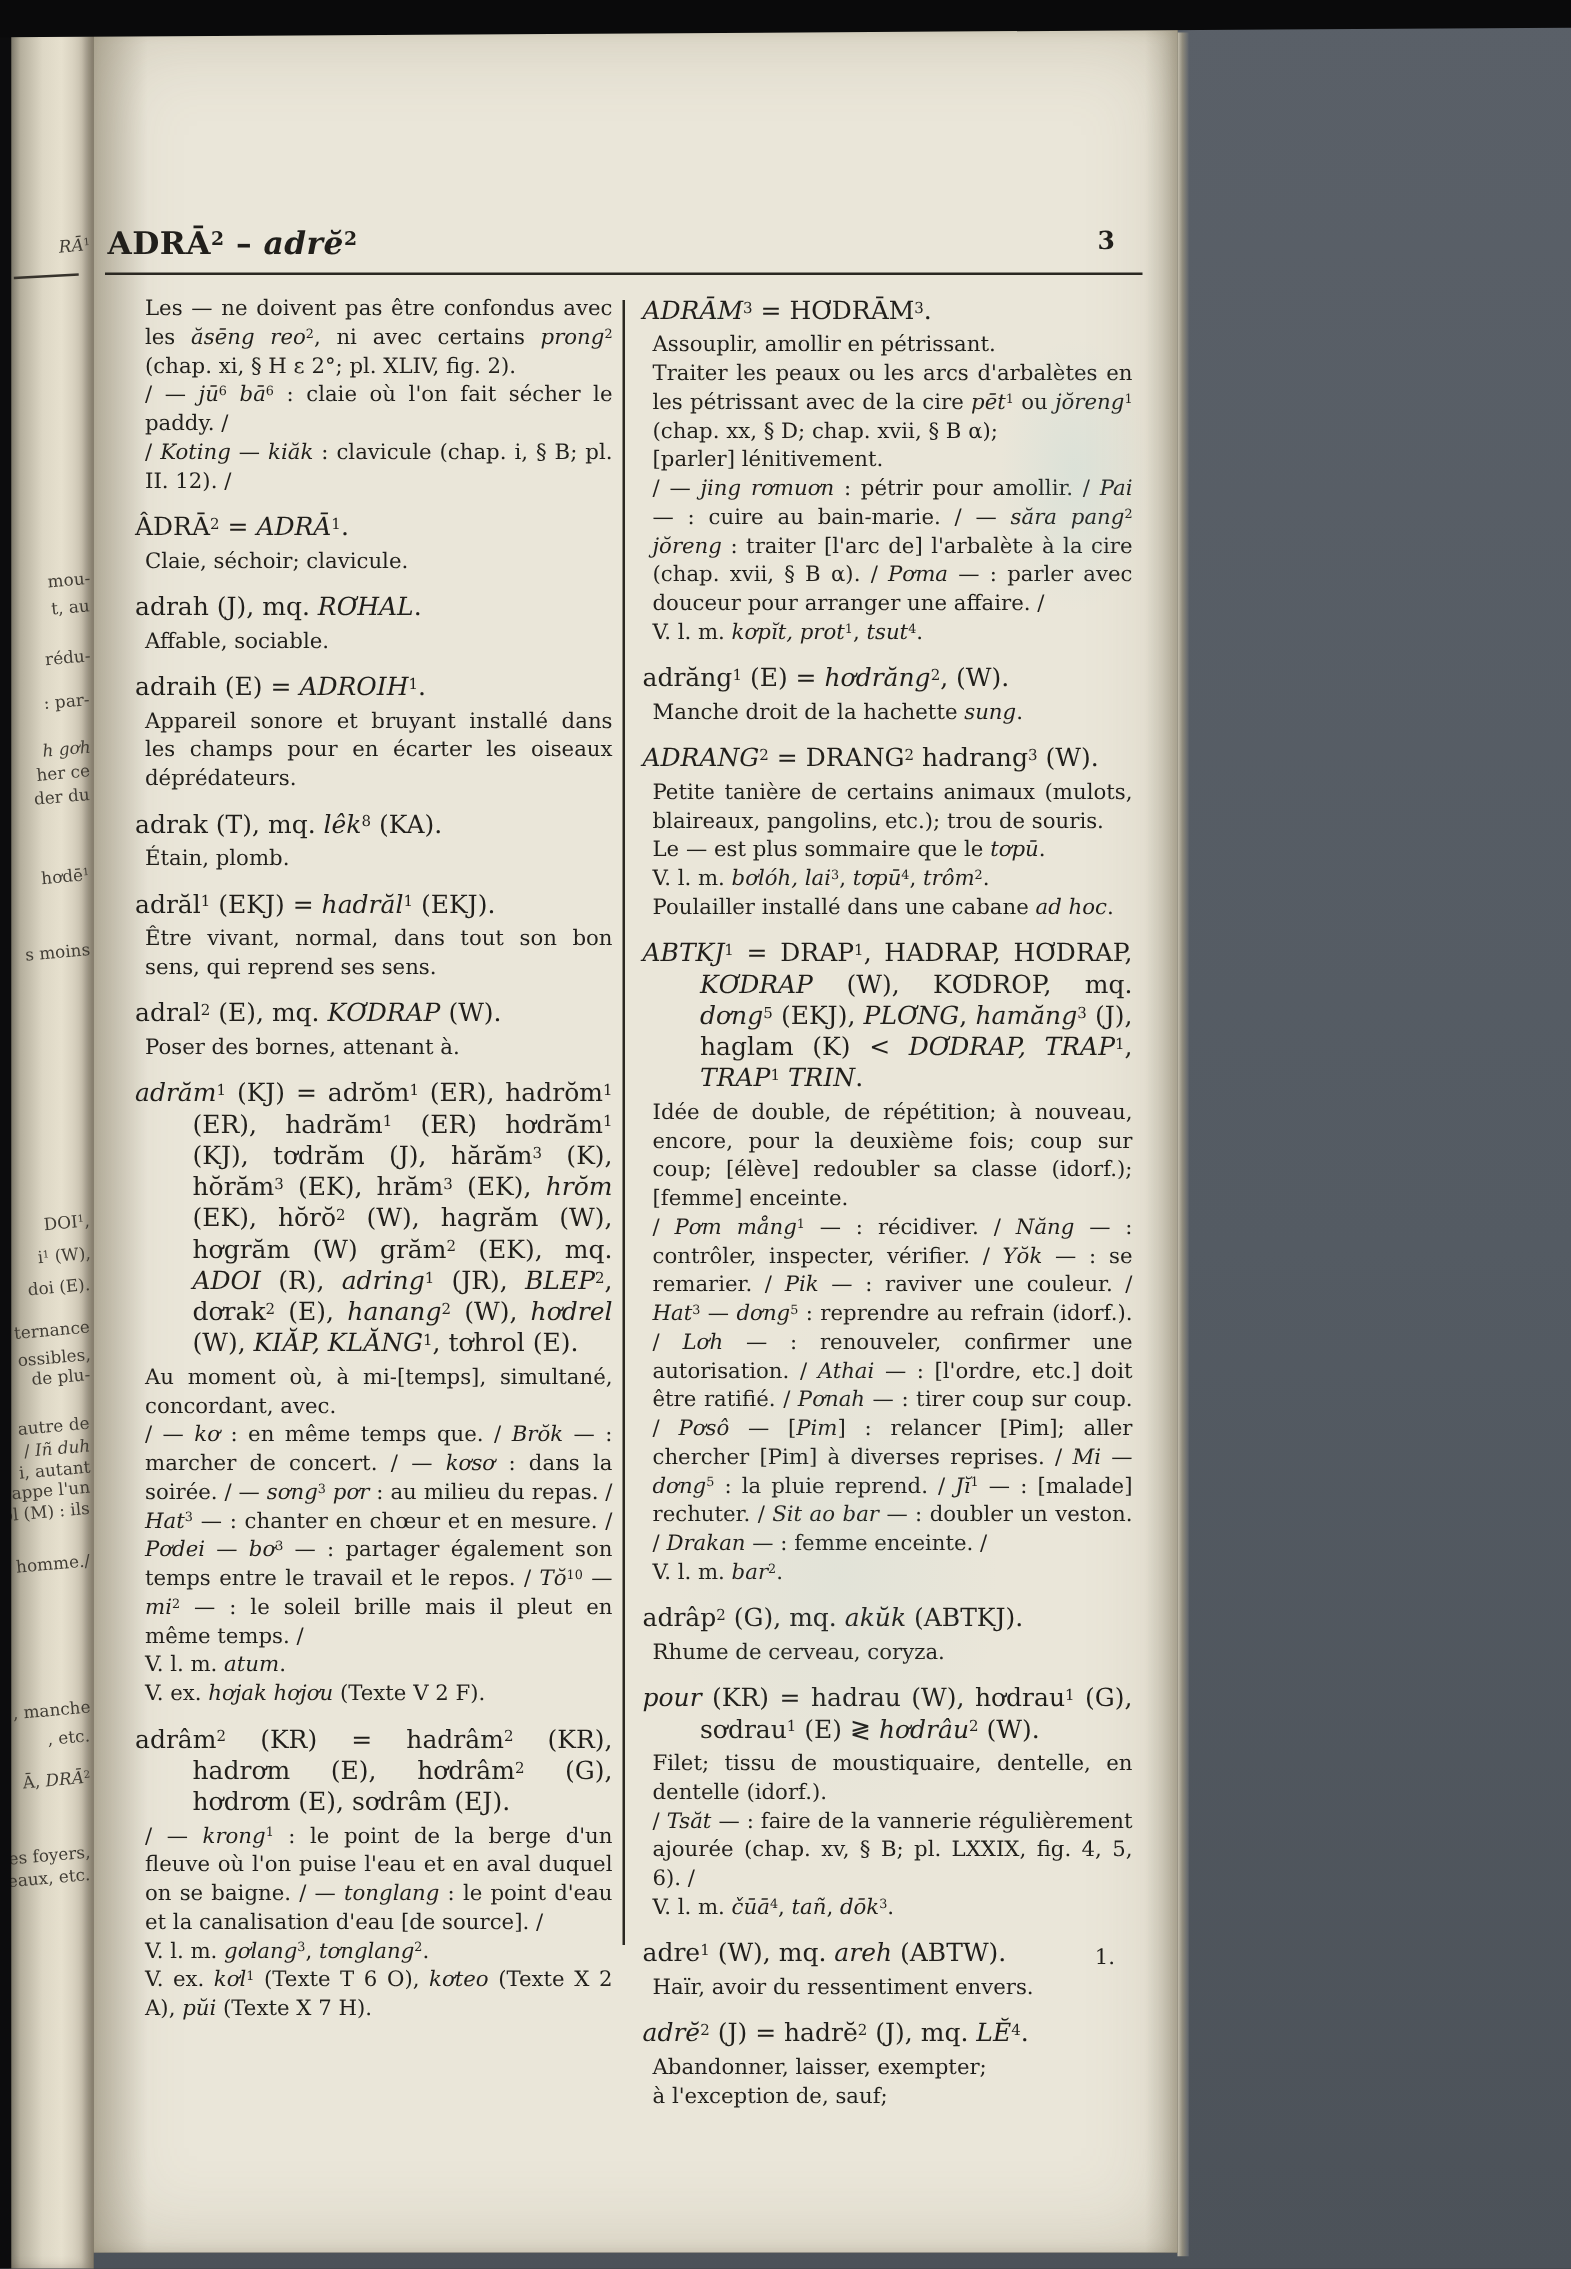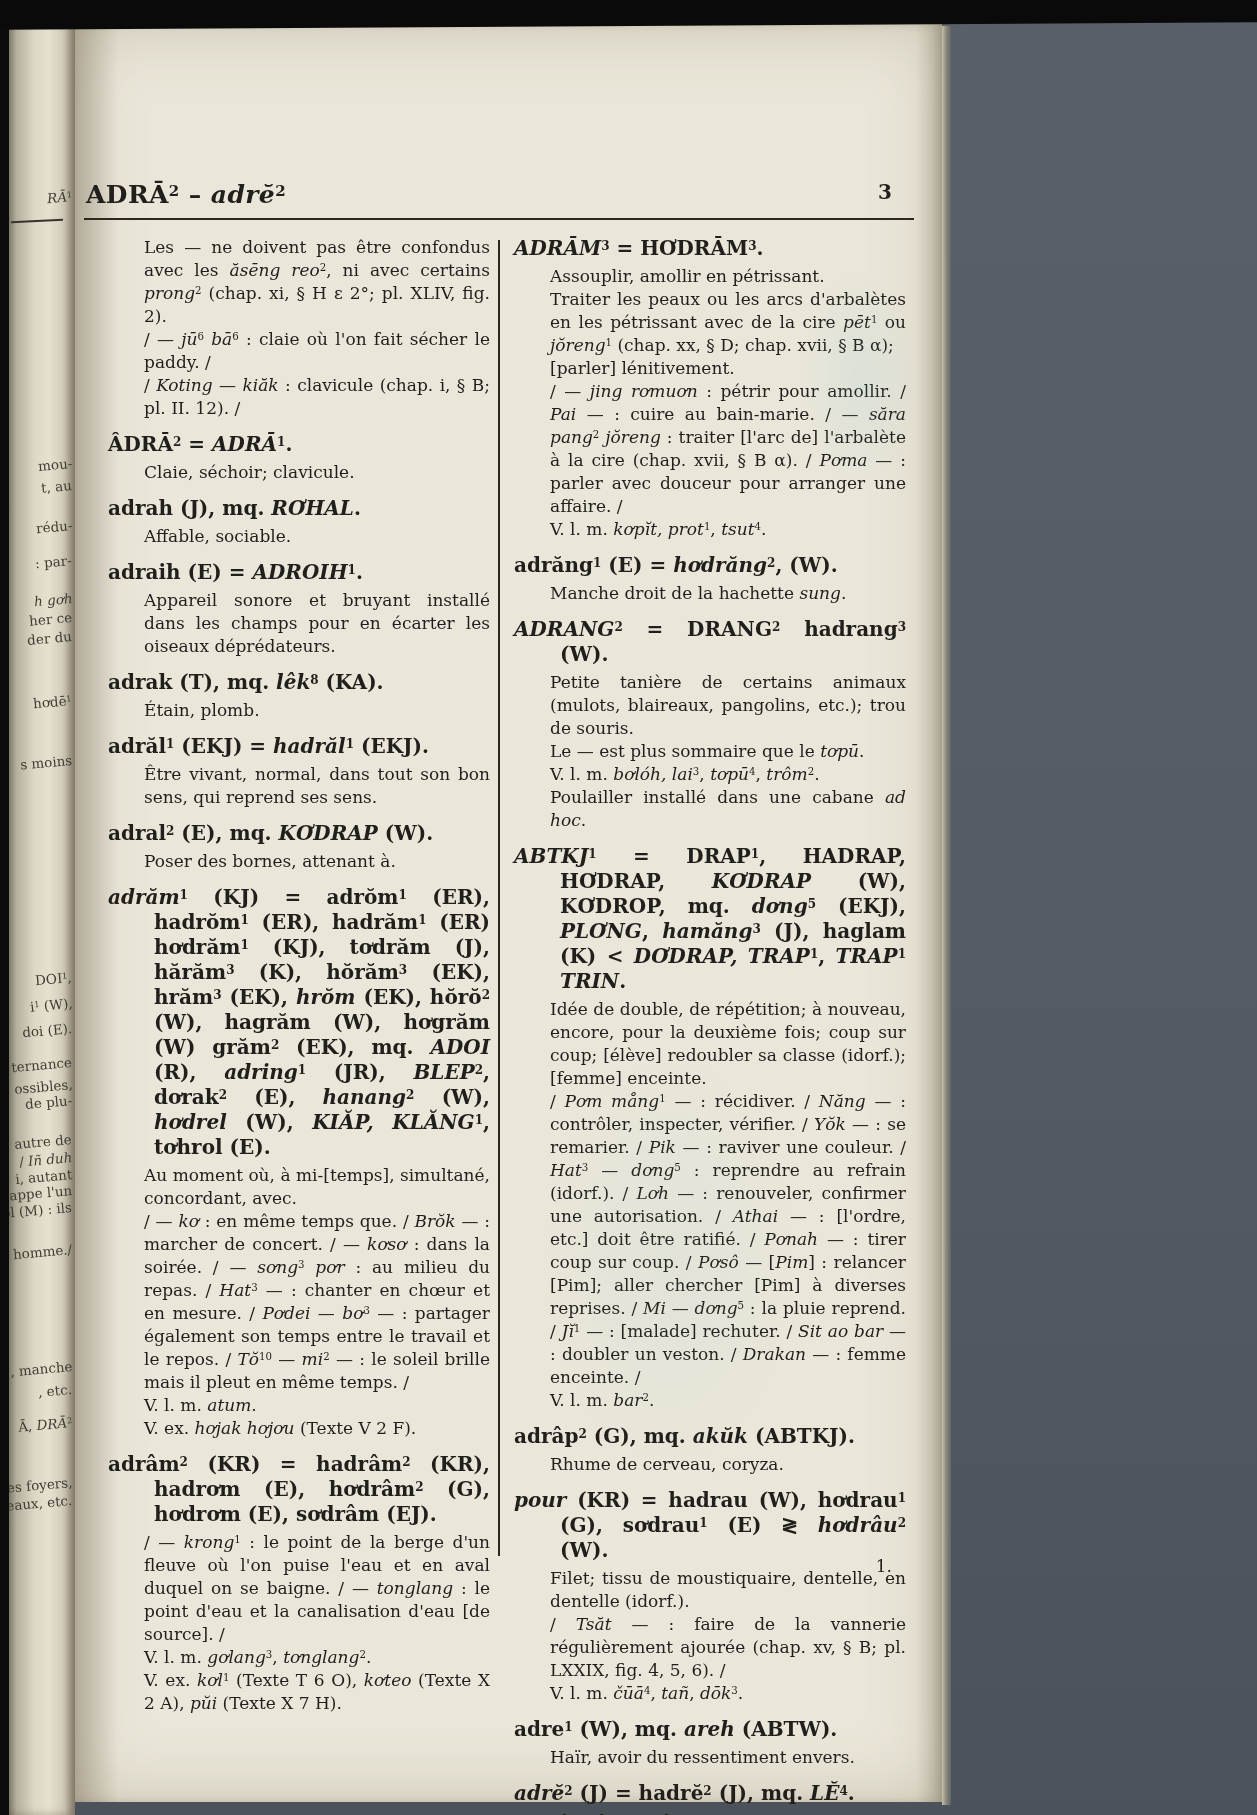--- a/index.html
+++ b/index.html
@@ -25,23 +25,23 @@
   .page-edge-right{position:absolute;left:942px;top:26px;width:9px;height:1779px;z-index:2;
         background:linear-gradient(90deg,#c5bfae 0%,#8e8a7c 45%,#60656c 100%);}
   .page-header-title{position:absolute;left:12px;top:156px;font-size:25px;font-weight:bold;letter-spacing:.4px;}
   .page-header-title i{font-weight:bold;}
   .page-number{position:absolute;left:792px;top:156px;width:26px;text-align:right;font-size:20px;font-weight:bold;}
   .header-rule{position:absolute;left:10px;top:194px;width:830px;height:2px;background:#2b2822;}
   .col-divider{position:absolute;left:424px;top:216px;width:2px;height:1316px;background:#2b2822;}
   .col{position:absolute;top:212px;font-size:17px;line-height:23px;text-align:justify;}
   .col.left{left:34px;width:382px;}
   .col.right{left:440px;width:392px;}
-  .entry .head{font-size:20px;line-height:25px;margin:12px 0 4px 0;padding-left:46px;text-indent:-46px;text-align:justify;font-weight:bold;}
+  .entry .head{font-size:20px;line-height:25px;margin:12px 0 4px 0;padding-left:46px;text-indent:-46px;text-align:justify;}
   .entry:first-child .head{margin-top:0;}
-  .entry .body{margin-left:36px;}
+  .entry .body{margin-left:8px;}
   .entry .body p{margin:0;}
   sup{font-size:.6em;vertical-align:baseline;position:relative;top:-.45em;line-height:0;}
   .footer-sig{position:absolute;left:768px;top:1532px;width:50px;text-align:right;font-size:17px;}
   .smudge{position:absolute;border-radius:50%;pointer-events:none;z-index:4;}
   .smudge.a{left:800px;top:270px;width:120px;height:220px;background:radial-gradient(closest-side,rgba(110,190,205,.12),rgba(110,190,205,0));}
   .smudge.b{left:540px;top:1050px;width:260px;height:420px;background:radial-gradient(closest-side,rgba(120,185,200,.07),rgba(120,185,200,0));}
 </style>
 </head>
 <body>
 

